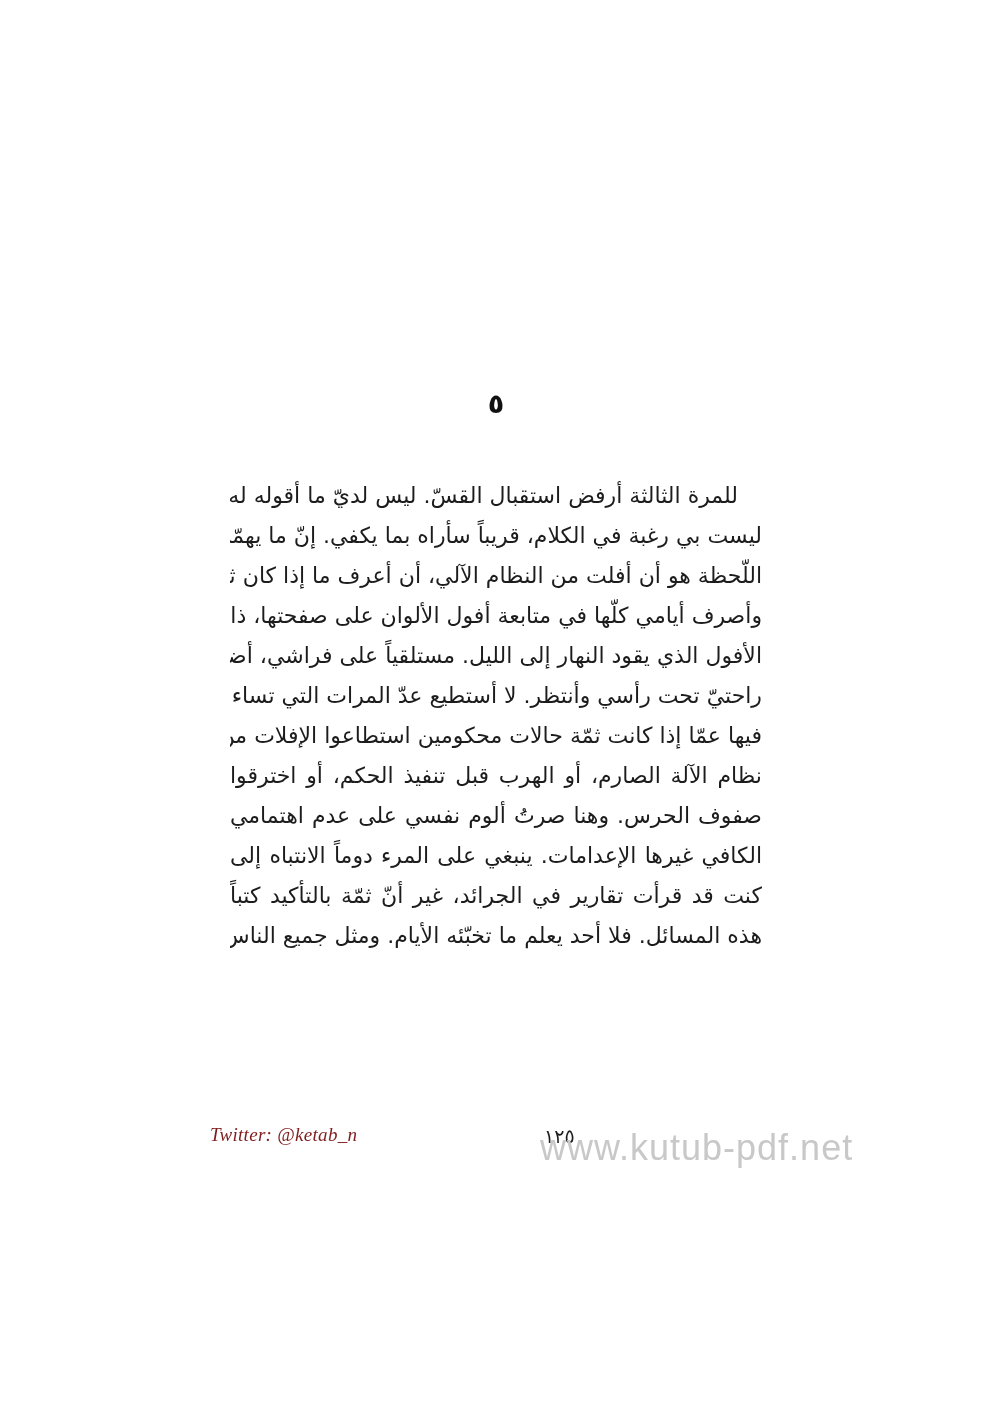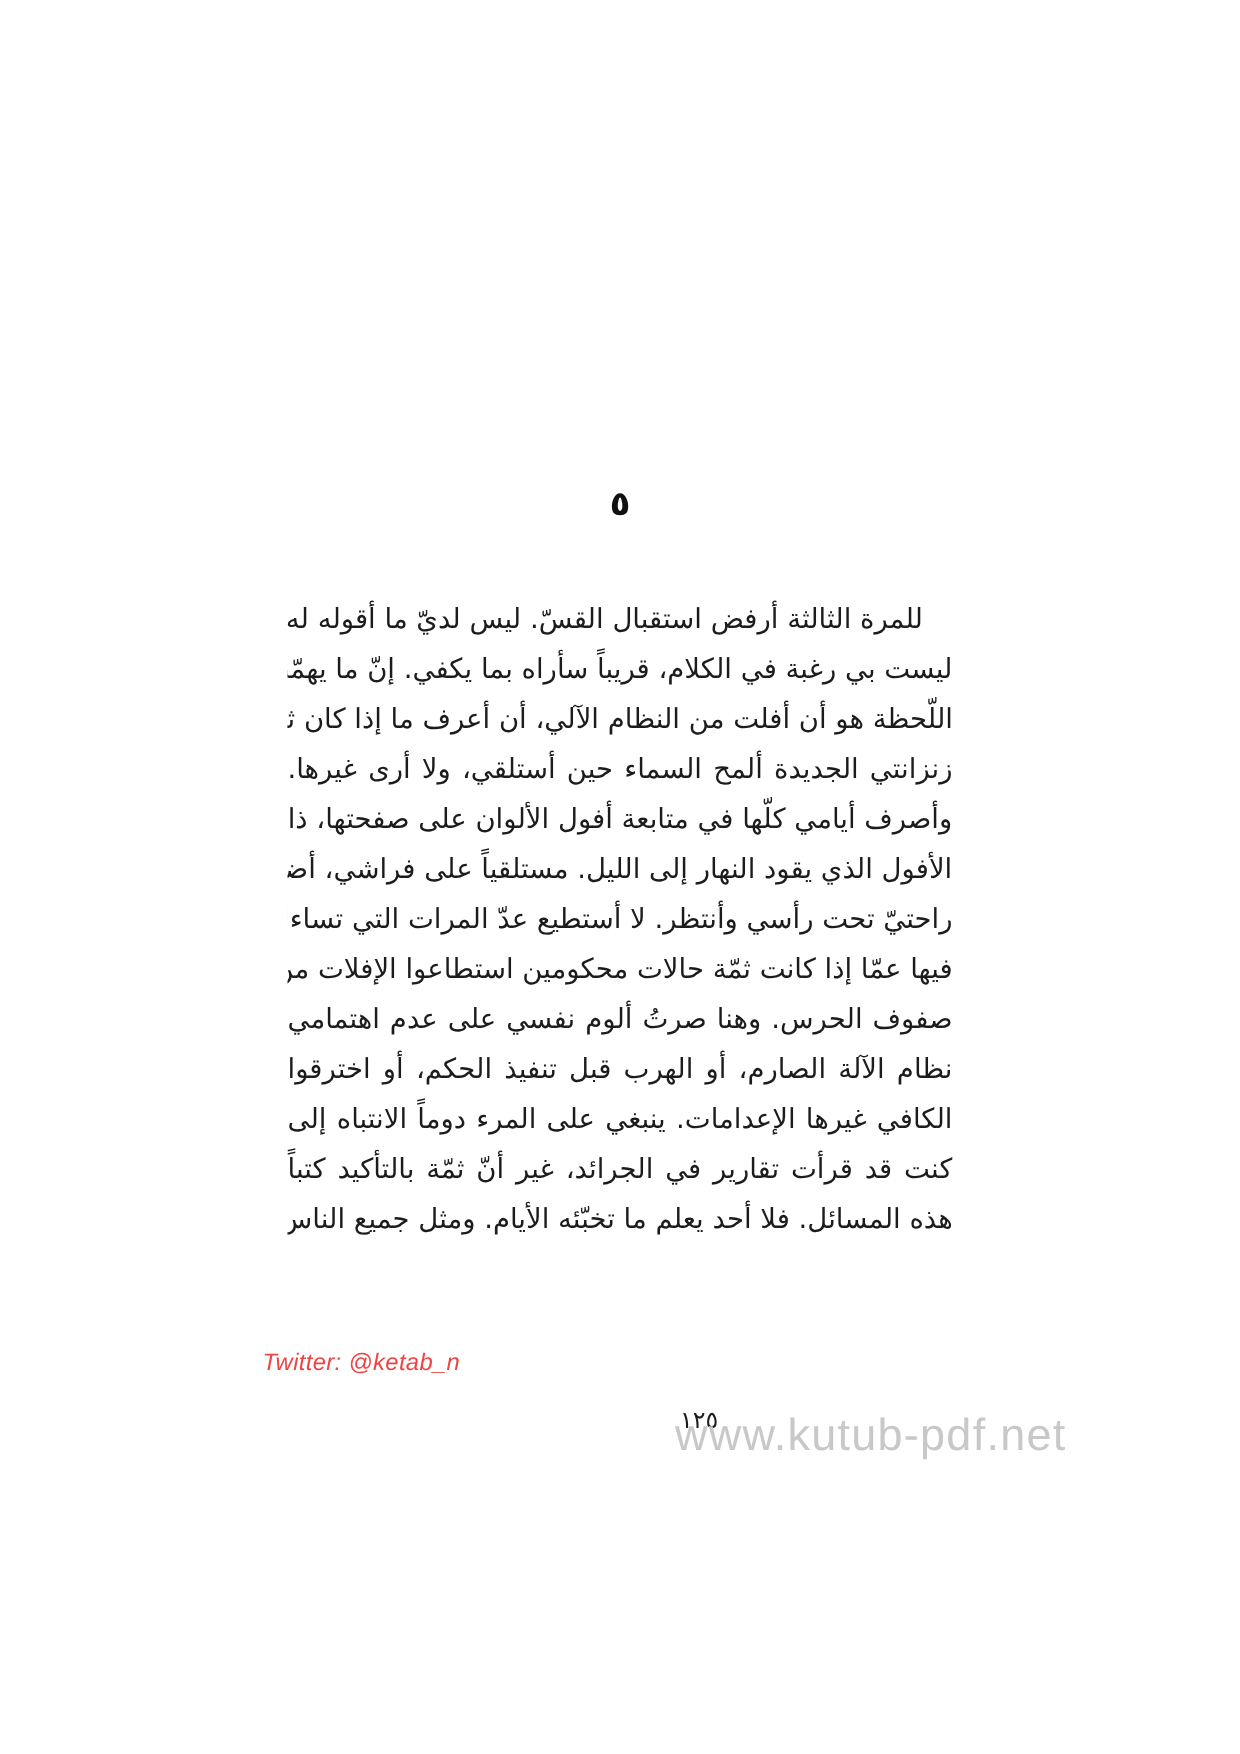--- a/index.html
+++ b/index.html
@@ -44,27 +44,27 @@
     text-align: justify;
     text-align-last: justify;
     text-justify: inter-word;
     white-space: nowrap;
   }
   .body-text .line.first {
     padding-right: 24px;
   }
   .footer-twitter {
     position: absolute;
-    top: 1080px;
+    top: 1124px;
     left: 210px;
-    font-family: Liberation Sans, sans-serif;
+    font-family: Liberation Serif, serif;
     font-style: italic;
     font-size: 19px;
     letter-spacing: 0.3px;
-    color: #ef4444;
+    color: #7f1d1d;
   }
   .footer-page-number {
     position: absolute;
     top: 1125px;
     left: 544px;
     font-size: 19px;
     color: #1c1c1c;
     font-family: "DejaVu Sans", sans-serif;
   }
   .footer-watermark {
@@ -83,27 +83,26 @@
 <body>
 
 <div class="page">
 
   <div class="chapter-number">٥</div>
 
   <div class="body-text">
       <div class="line first">للمرة الثالثة أرفض استقبال القسّ. ليس لديّ ما أقوله له،</div>
       <div class="line">ليست بي رغبة في الكلام، قريباً سأراه بما يكفي. إنّ ما يهمّني</div>
       <div class="line">اللّحظة هو أن أفلت من النظام الآلي، أن أعرف ما إذا كان ثمّة</div>
-      <div class="line">زنزانتي الجديدة ألمح السماء حين أستلقي، ولا أرى غيرها.</div>
       <div class="line">وأصرف أيامي كلّها في متابعة أفول الألوان على صفحتها، ذاك</div>
       <div class="line">الأفول الذي يقود النهار إلى الليل. مستلقياً على فراشي، أضع</div>
       <div class="line">راحتيّ تحت رأسي وأنتظر. لا أستطيع عدّ المرات التي تساءلت</div>
       <div class="line">فيها عمّا إذا كانت ثمّة حالات محكومين استطاعوا الإفلات من</div>
+      <div class="line">نظام الآلة الصارم، أو الهرب قبل تنفيذ الحكم، أو اخترقوا</div>
       <div class="line">صفوف الحرس. وهنا صرتُ ألوم نفسي على عدم اهتمامي</div>
-      <div class="line">نظام الآلة الصارم، أو الهرب قبل تنفيذ الحكم، أو اخترقوا</div>
       <div class="line">الكافي غيرها الإعدامات. ينبغي على المرء دوماً الانتباه إلى</div>
       <div class="line">كنت قد قرأت تقارير في الجرائد، غير أنّ ثمّة بالتأكيد كتباً</div>
       <div class="line">هذه المسائل. فلا أحد يعلم ما تخبّئه الأيام. ومثل جميع الناس</div>
     </div>
 
   <div class="footer-twitter">Twitter: @ketab_n</div>
 
   <div class="footer-page-number">١٢٥</div>
 
   <div class="footer-watermark">www.kutub-pdf.net</div>

